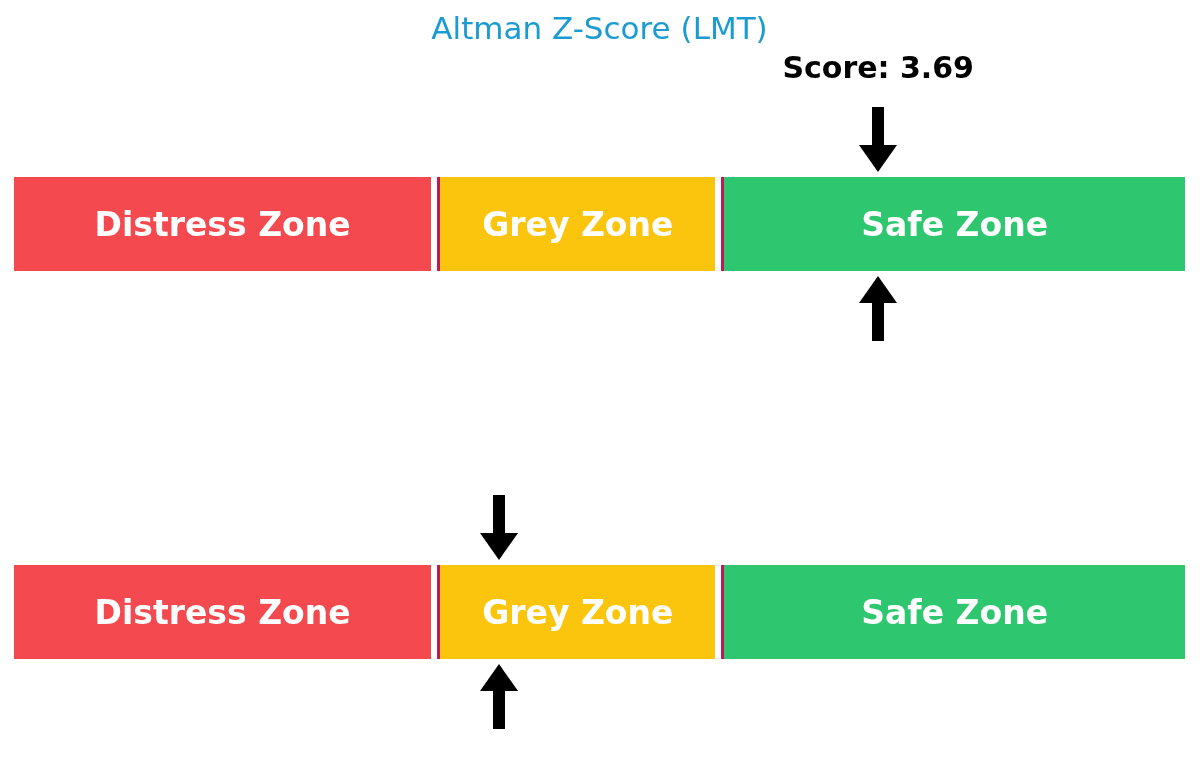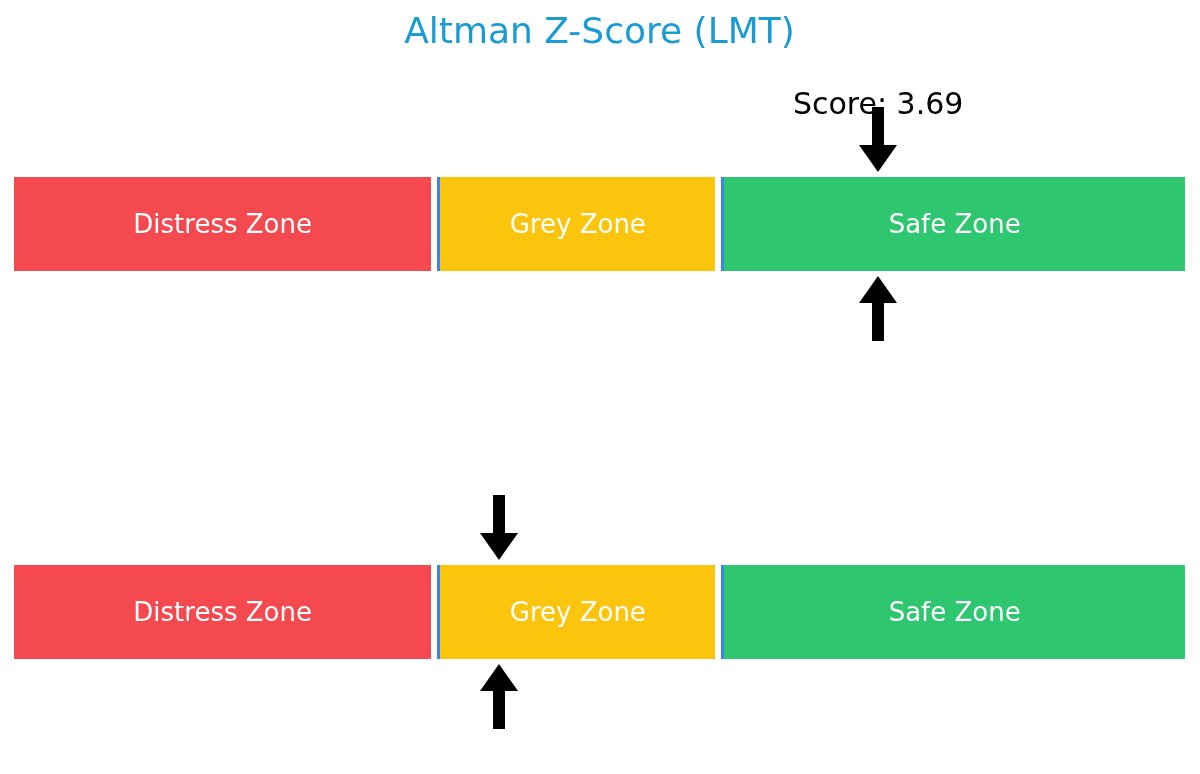--- a/index.html
+++ b/index.html
@@ -23,34 +23,33 @@
   }
   .chart.chart-0 { top: 0; }
   .chart.chart-1 { top: 388px; }
 
   .chart-title {
     position: absolute;
     top: 10px;
     left: 0;
     width: 100%;
     text-align: center;
-    font-size: 36px;
+    font-size: 31px;
     font-weight: 400;
     color: var(--title-blue, #1A9CD3);
     white-space: nowrap;
   }
   .score-label {
     position: absolute;
     top: 50px;
     transform: translateX(-50%);
     font-size: 30px;
-    font-weight: 400;
+    font-weight: 700;
     color: var(--arrow-black, #000000);
     white-space: nowrap;
-    margin-top: 36px;
   }
   .arrow {
     position: absolute;
     transform: translateX(-50%);
     display: flex;
     flex-direction: column;
     align-items: center;
   }
   .arrow.arrow-down { top: 107px; }
   .arrow.arrow-up   { top: 276px; }
@@ -77,25 +76,25 @@
     display: flex;
     flex-direction: row;
   }
   .zone {
     box-sizing: border-box;
     height: 100%;
     display: flex;
     align-items: center;
     justify-content: center;
   }
-  .zone + .zone { border-left: 3px solid #3b82f6; margin-left: 6px; }
+  .zone + .zone { border-left: 3px solid #be185d; margin-left: 6px; }
   .zone-label {
     color: var(--zone-text-white, #ffffff);
-    font-size: 26px;
-    font-weight: 400;
+    font-size: 33px;
+    font-weight: 700;
     white-space: nowrap;
   }
 </style>
 </head>
 <body>
 
 <div class="page">
 
   <div class="chart chart-0">
     <div class="chart-title">Altman Z-Score (LMT)</div>

